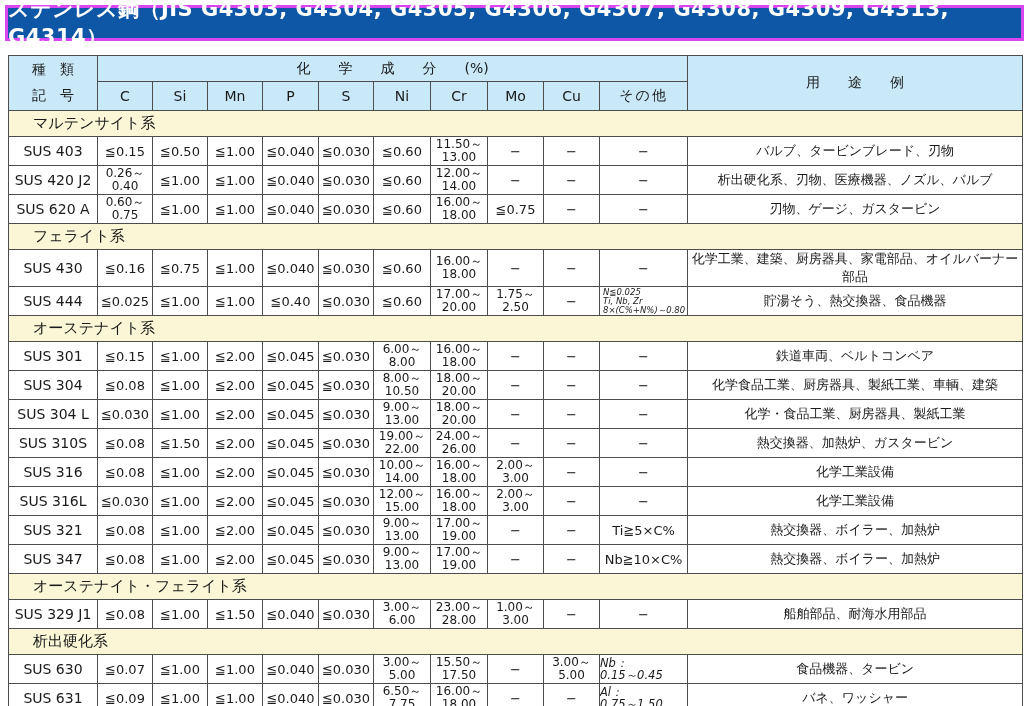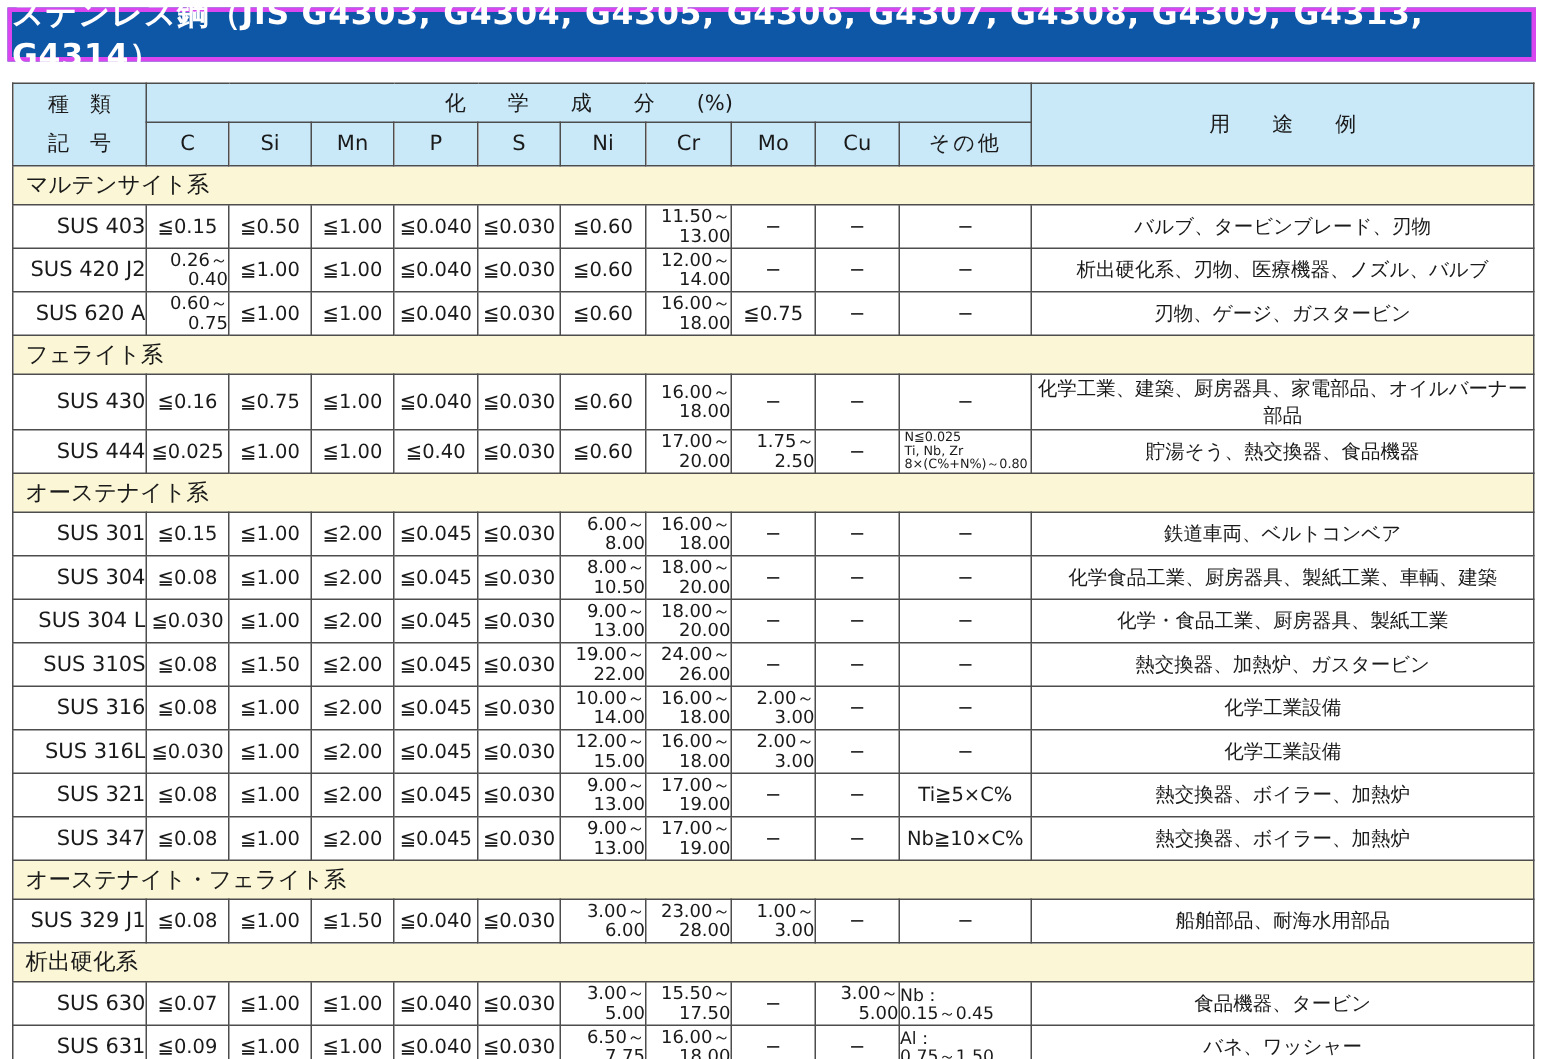--- a/index.html
+++ b/index.html
@@ -38,53 +38,54 @@
     overflow: hidden;
   }
   
   th.h-blue {
     background: #C9E8F8;
     font-weight: normal;
     font-size: 14px;
     text-align: center;
   }
   th.type-col { height: 55px; }
-  th.type-col .tline { line-height: 26px; }
+  th.type-col .tline { line-height: 26px; font-family: Liberation Serif, serif; }
   tr.hrow1 th { height: 26px; }
   tr.hrow2 th { height: 29px; }
   th.other-col { letter-spacing: 2px; }
   
   tr.section-row td {
     background: #FBF7D6;
     height: 26px;
     font-size: 15px;
-    padding-left: 8px;
+    padding-left: 24px;
     text-align: left;
     vertical-align: middle;
   }
   
   tr.data-row td { height: 29px; vertical-align: middle; background: #ffffff; }
   td.grade {
     background: #C9E9FA;
     font-size: 14px;
     padding-left: 8px;
-    text-align: right;
+    text-align: center;
   }
   td.c-center { text-align: center; font-size: 13px; }
   td.c-range {
-    text-align: right;
+    text-align: center;
     font-size: 12px;
     line-height: 13px;
     padding-right: 4px;
   }
   td.c-left {
     text-align: left;
     font-size: 11.5px;
     line-height: 12.5px;
     padding-left: 5px;
+    font-style: italic;
   }
   td.c-left.c-small {
     font-size: 8.5px;
     line-height: 9px;
     padding-left: 3px;
   }
   td.usage {
     font-size: 13px;
     padding-left: 7px;
     text-align: center;

